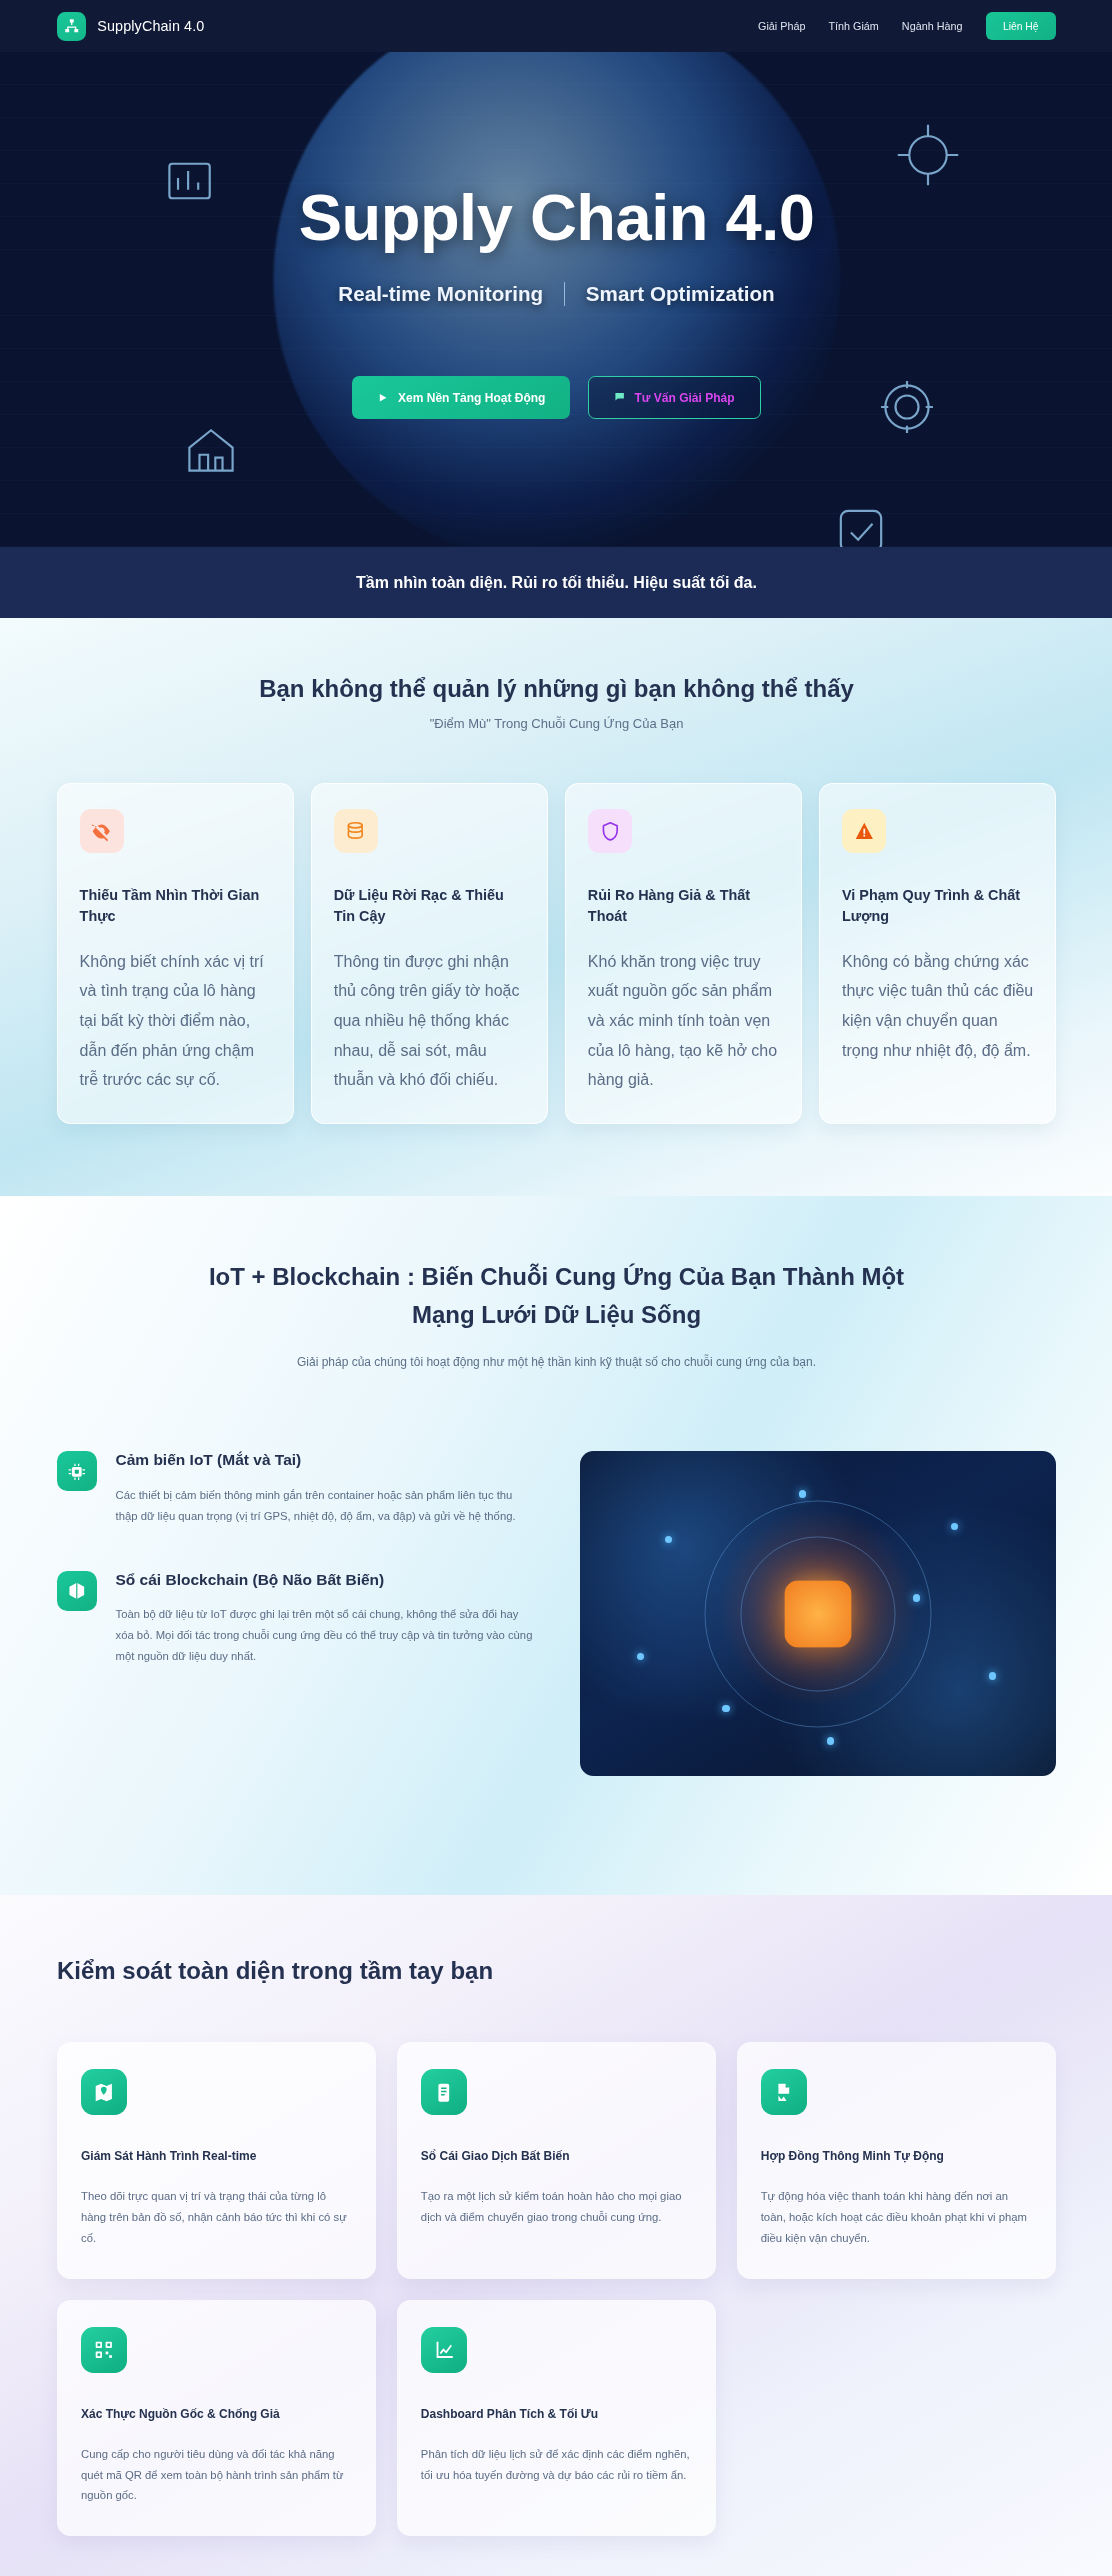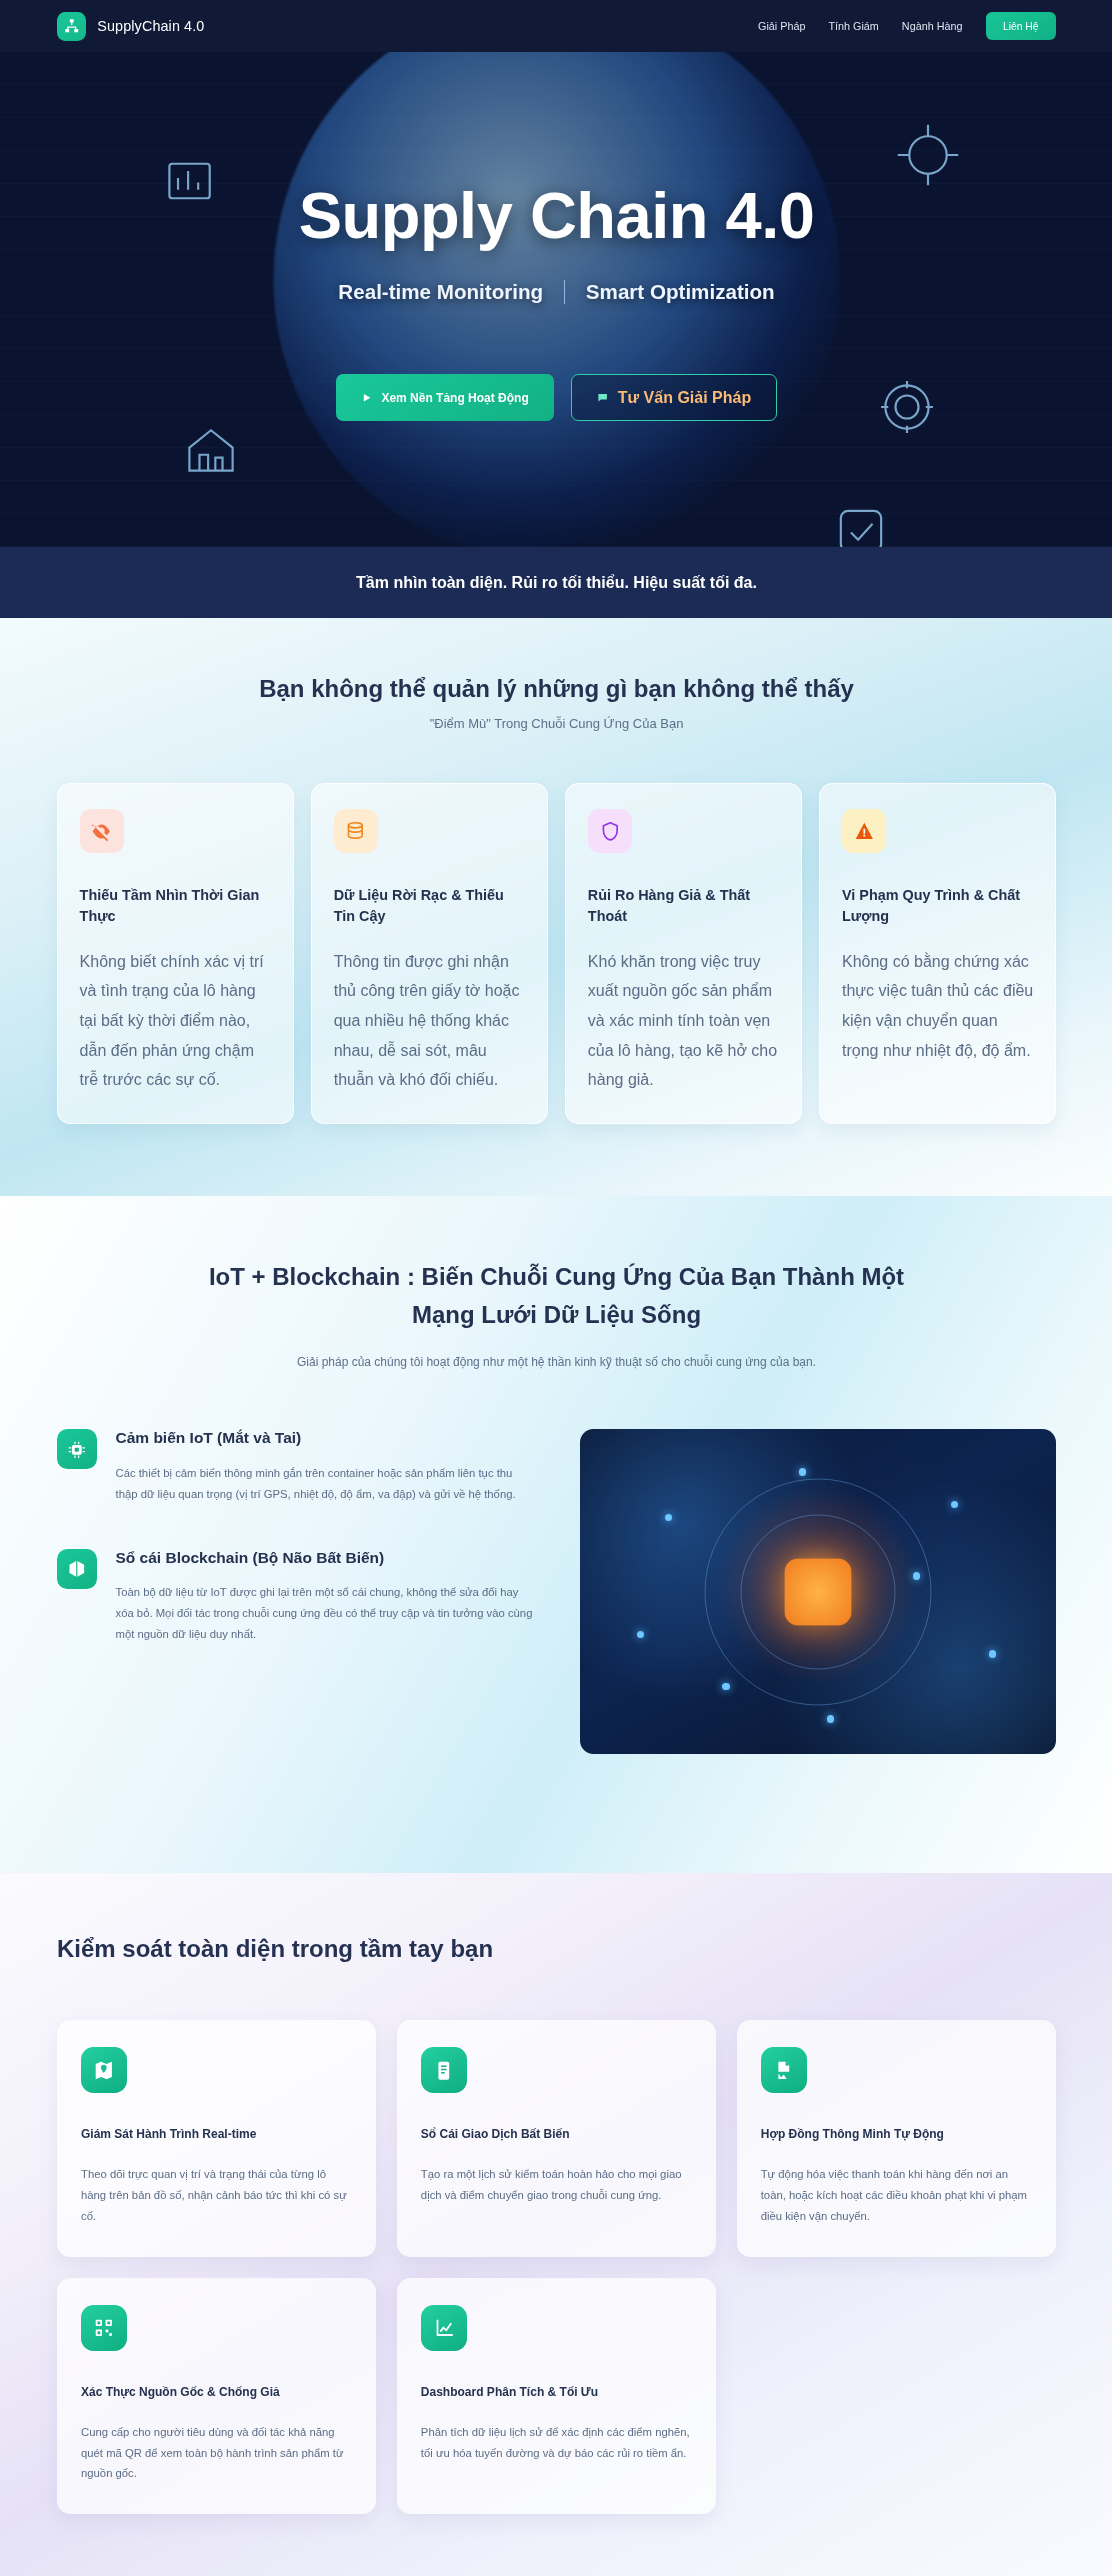--- a/index.html
+++ b/index.html
@@ -37,22 +37,22 @@
       repeating-linear-gradient(90deg, rgba(120,190,255,.18) 0 0.5px, transparent 0.5px 30px),
       repeating-linear-gradient(0deg, rgba(120,190,255,.10) 0 0.5px, transparent 0.5px 33px);}
   .hero-inner{position:relative;z-index:5;height:100%;display:flex;flex-direction:column;align-items:center;justify-content:center;}
   .hero-title{font-size:65px;font-weight:700;color:#fff;letter-spacing:-0.5px;text-shadow:0 3.1px 16.5px rgba(0,0,0,.55);}
   .hero-sub{display:flex;align-items:center;gap:20.6px;margin-top:27px;}
   .hero-sub span{color:#eef5ff;font-size:20.6px;font-weight:700;text-shadow:0 1.5px 9.3px rgba(0,0,0,.6)}
   .hero-divider{width:1.5px;height:24px;background:rgba(190,220,255,.7)}
   .hero-btns{display:flex;gap:17.5px;margin-top:70px}
   .btn-primary{background:linear-gradient(145deg,#19c89a,#12b184);color:#fff;font-size:12px;font-weight:600;
                padding:13.4px 25px;border-radius:7.2px;display:flex;align-items:center;gap:9.3px;border:none;cursor:pointer}
-  .btn-outline{background:rgba(8,24,56,.45);color:#fdba74;font-size:16px;font-weight:600;padding:13.4px 25px;
-               border:1px solid #2fd0a6;border-radius:7.2px;display:flex;align-items:center;gap:9.3px;cursor:pointer}
+  .btn-outline{background:rgba(8,24,56,.45);color:#d946ef;font-size:12px;font-weight:600;padding:13.4px 25px;
+               border:1px solid #2fd0a6;border-radius:7.2px;display:flex;align-items:flex-start;gap:9.3px;cursor:pointer}
   .hero-icon{width:72px;height:72px;position:absolute;opacity:.75}
   .hi svg{width:100%;height:100%;fill:none;stroke:#9fd6ff;stroke-width:3}
   .hi1{left:155px;top:93px}.hi2{right:149px;top:67px}
   .hi3{left:175px;top:361px}.hi4{right:170px;top:319px}
   .hi5{right:216px;top:443px}
 
   
   .tagline{background:#1b2b55;height:71px;display:flex;align-items:center;justify-content:center;}
   .tagline p{color:#fff;font-size:16px;font-weight:700}
 
@@ -66,21 +66,21 @@
          backdrop-filter:blur(2.1px);box-shadow:0 6.2px 17.5px rgba(80,130,160,.10)}
   .picon{width:44px;height:44px;border-radius:11.3px;display:flex;align-items:center;justify-content:center;margin-bottom:32px}
   .picon svg{width:20.6px;height:20.6px}
   .pcard h3{font-size:14.4px;color:#24314f;font-weight:700;line-height:1.45;margin-bottom:19.6px}
   .pcard p{font-size:16px;color:#5b6c86;line-height:1.85}
 
   
   .iot{background:linear-gradient(120deg,#ffffff 0%,#eaf7fc 35%,#cfeef8 58%,#eaf8fc 78%,#ffffff 100%);padding:62px 57px 119px;}
   .iot h2{text-align:center;font-size:24px;font-weight:700;color:#243150;line-height:1.6;max-width:721px;margin:0 auto}
   .iot .lead{text-align:center;font-size:12px;color:#5d7089;margin-top:17.5px;line-height:1.7;max-width:567px;margin-left:auto;margin-right:auto}
-  .iot-body{display:grid;grid-template-columns:1fr 1fr;gap:46px;margin-top:57px;align-items:start}
+  .iot-body{display:grid;grid-template-columns:1fr 1fr;gap:46px;margin-top:79px;align-items:start}
   .feat{display:flex;gap:18.5px;margin-bottom:44px}
   .feat-ic{flex:0 0 40px;width:40px;height:40px;border-radius:10.3px;background:linear-gradient(145deg,#19c89a,#12b184);
            display:flex;align-items:center;justify-content:center}
   .feat-ic svg{width:19.6px;height:19.6px;fill:#fff}
   .feat h4{font-size:15.5px;color:#24314f;font-weight:700;margin-bottom:15.5px}
   .feat p{font-size:11.3px;color:#5b6c86;line-height:1.85}
   .iot-img{border-radius:13.4px;height:325px;position:relative;overflow:hidden;
     background:
       radial-gradient(circle at 50% 48%, rgba(255,150,40,.55) 0%, rgba(190,70,20,.30) 14%, rgba(20,35,70,.15) 34%, rgba(8,16,38,0) 55%),
       radial-gradient(circle at 22% 30%, rgba(60,150,240,.35), rgba(0,0,0,0) 40%),

